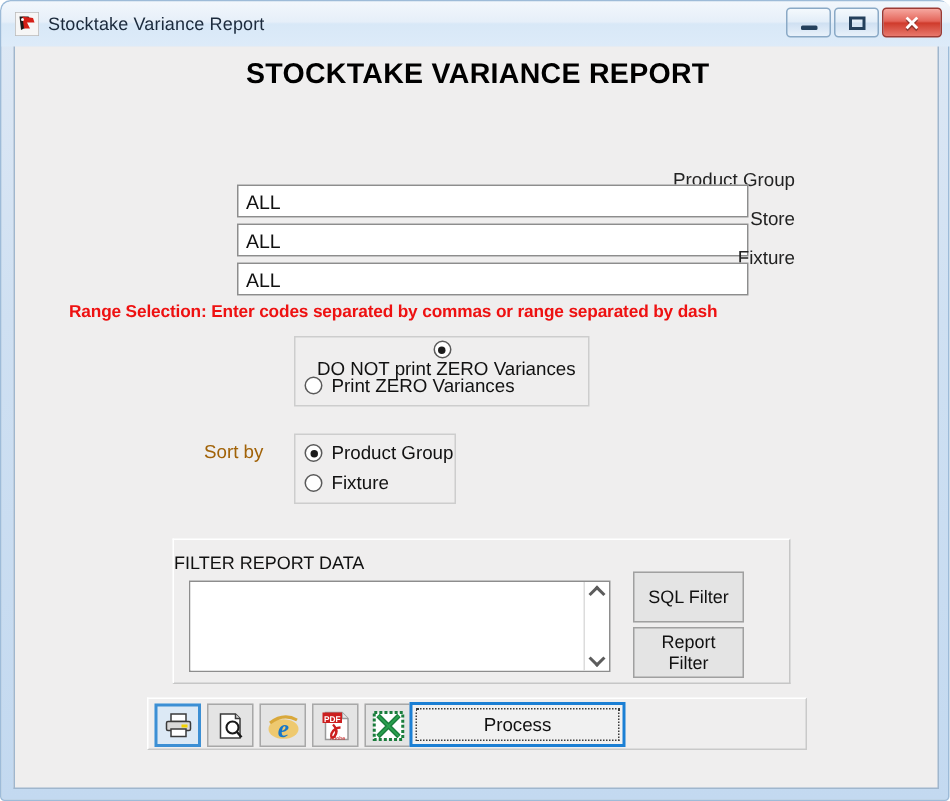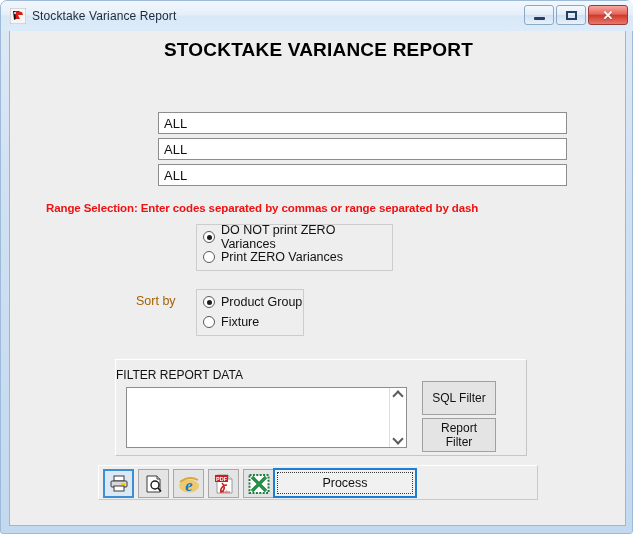--- a/index.html
+++ b/index.html
@@ -113,22 +113,22 @@
   .field-label {
     position: absolute;
     right: 0; top: 2px;
     width: 140px;
     text-align: right;
     font-size: 12.5px;
     color: #222;
   }
   .field-input {
     position: absolute;
-    left: 148px; top: 1px;
-    width: 409px; height: 22px;
+    left: 148px; top: 12px;
+    width: 341px; height: 22px;
     box-sizing: border-box;
     background: #ffffff;
     border: 1px solid #8d8d8d;
     font-family: "Liberation Sans", sans-serif;
     font-size: 13px;
     color: #111;
     padding: 0 0 0 5px;
     outline: none;
   }
   .range-note {
@@ -353,21 +353,21 @@
     </div>
 
     <div class="field-row" style="left:0; top:132px; width:520px;">
       <span class="field-label">Fixture</span>
       <input class="field-input" type="text" value="ALL" style="">
     </div>
 
     <div class="range-note">Range Selection:  Enter codes separated by commas or range separated by dash</div>
 
     <div class="radio-box" style="left:186px; top:193px; width:197px; height:47px;">
-      <div class="radio-item" style="margin-top:2px;">
+      <div class="radio-item" style="margin-top:2px;flex-direction:column;">
         <span class="radio checked"></span>
         <span>DO NOT print ZERO Variances</span>
       </div>
       <div class="radio-item">
         <span class="radio"></span>
         <span>Print ZERO Variances</span>
       </div>
     </div>
 
     <span class="sortby-label">Sort by</span>

